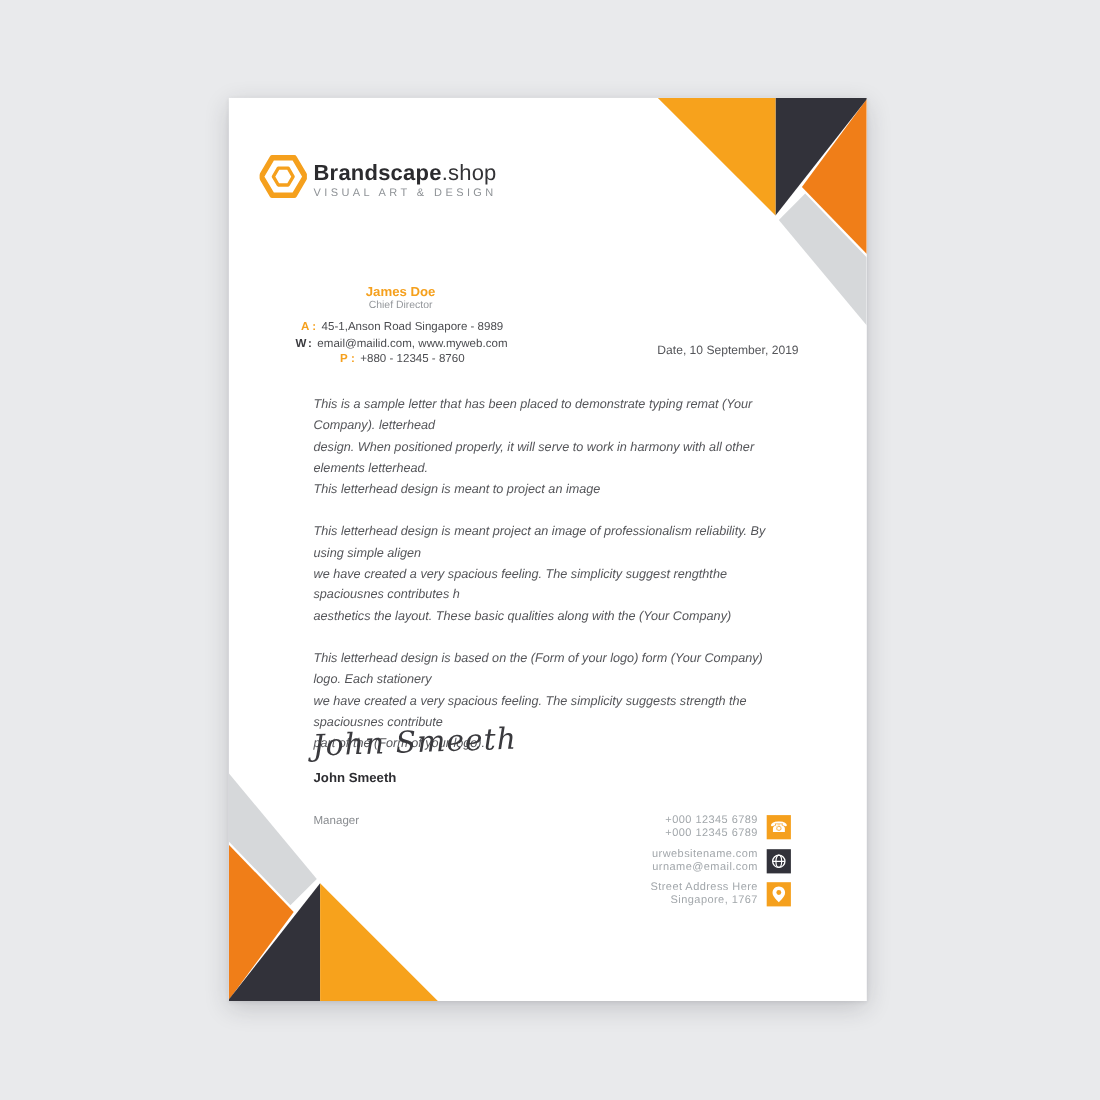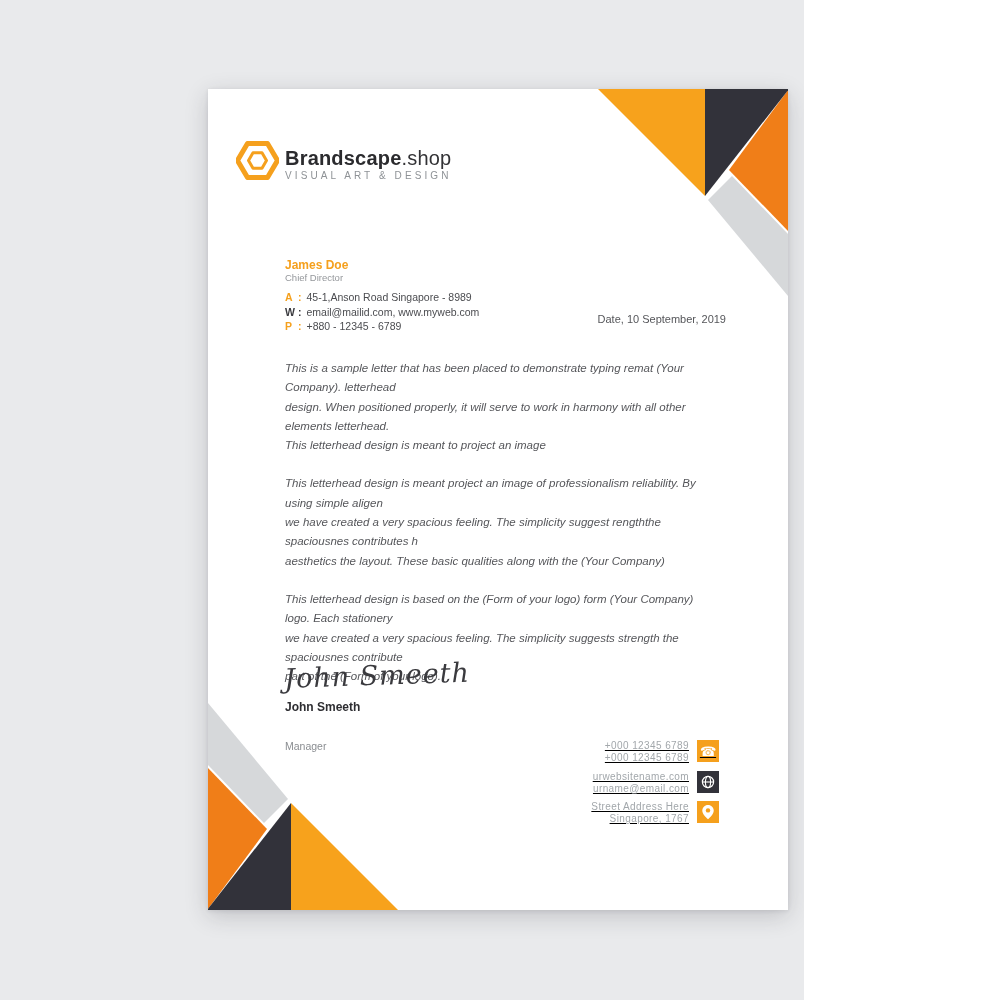--- a/index.html
+++ b/index.html
@@ -1,40 +1,40 @@
 <!DOCTYPE html>
 <html><head>
 <meta charset="utf-8">
 <style>
   * { margin:0; padding:0; box-sizing:border-box; }
   html,body { width:1000px; height:1000px; }
   body { font-family:"Liberation Sans", sans-serif; }
 
   .stage {
-    position:relative; width:804px; height:1000px;
+    position:relative; width:1000px; height:1000px;
     background:#e9eaec; overflow:hidden;
   }
   .paper {
     position:absolute; left:208px; top:89px; width:580px; height:821px;
     background:#ffffff; overflow:hidden;
     box-shadow:0 6px 22px rgba(40,42,50,.20), 0 1px 4px rgba(40,42,50,.10);
   }
   .deco-svg { position:absolute; left:0; top:0; width:580px; height:821px; pointer-events:none; }
 
   
   .logo { position:absolute; left:28px; top:52px; display:flex; align-items:flex-start; }
   .logo-hex { width:43px; height:39px; }
   .logo-text { margin-left:6px; padding-top:6px; }
   .logo-name { font-size:20px; line-height:22px; color:#2b2b2e; letter-spacing:.2px; }
   .logo-name b { font-weight:700; }
   .logo-name .suffix { font-weight:400; color:#333336; }
   .logo-tagline { font-size:10px; color:#8e9296; letter-spacing:3.1px; margin-top:1px; }
 
   
-  .sender { position:absolute; left:77px; top:169px; }
+  .sender { position:absolute; left:59px; top:169px;text-align:center; }
   .sender-name { font-size:12px; font-weight:700; color:#f5a01d; line-height:14px; }
   .sender-title { font-size:9.5px; color:#94979b; line-height:12px; margin-bottom:6px; }
   .sender-row { font-size:10.5px; color:#4b4c50; line-height:14.6px; }
   .sender-row .lbl { font-weight:700; display:inline-block; width:13px; }
   .lbl-orange { color:#f5a01d; }
   .lbl-dark { color:#3a3a3e; }
   .sender-row .colon { font-weight:700; color:#f5a01d; margin-right:5px; }
   .sender-row .colon.dark { color:#3a3a3e; }
 
   .date-line { position:absolute; right:62px; top:224px; font-size:11px; color:#55565a; }
@@ -51,21 +51,21 @@
   .sig-script {
     font-family:"DejaVu Serif", serif; font-style:italic;
     font-size:27px; color:#3a3a3e; transform:rotate(-2deg);
     transform-origin:left bottom; line-height:40px; letter-spacing:1px;
   }
   .sig-name { font-size:12px; font-weight:700; color:#2e2e32; margin-top:2px; line-height:13px; }
   .sig-title { font-size:10.5px; color:#8a8d91; line-height:13px;margin-top:26px; }
 
   
   .footer { position:absolute; right:69px; top:651px; }
-  .f-row { display:flex; justify-content:flex-end; align-items:flex-start; margin-bottom:6px;text-decoration:underline; }
+  .f-row { display:flex; justify-content:flex-end; align-items:center; margin-bottom:6px; }
   .f-text {
     text-align:right; font-size:10px; line-height:12.3px;
     color:#a2a7ab; letter-spacing:.4px; margin-right:8px;
   }
   .f-icon {
     width:22px; height:22px; flex:0 0 22px; display:flex;
     align-items:center; justify-content:center;
   }
   .f-icon.orange { background:#f5a01d; }
   .f-icon.dark { background:#32323a; }
@@ -104,21 +104,21 @@
     <div class="sender">
       <div class="sender-name">James Doe</div>
       <div class="sender-title">Chief Director</div>
       <div class="sender-row">
         <span class="lbl lbl-orange">A</span><span class="colon">:</span><span>45-1,Anson Road Singapore - 8989</span>
       </div>
       <div class="sender-row">
         <span class="lbl lbl-dark">W</span><span class="colon dark">:</span><span>email@mailid.com, www.myweb.com</span>
       </div>
       <div class="sender-row">
-        <span class="lbl lbl-orange">P</span><span class="colon">:</span><span>+880 - 12345 - 6789</span>
+        <span class="lbl lbl-orange">P</span><span class="colon">:</span><span>+880 - 12345 - 8760</span>
       </div>
     </div>
 
     <div class="date-line">Date, 10 September, 2019</div>
 
     <div class="letter-body">
       <p>This is a sample letter that has been placed to demonstrate typing remat (Your Company). letterhead
 design. When positioned properly, it will serve to work in harmony with all other elements letterhead.
 This letterhead design is meant to project an image</p>
       <p>This letterhead design is meant project an image of professionalism reliability. By using simple aligen

